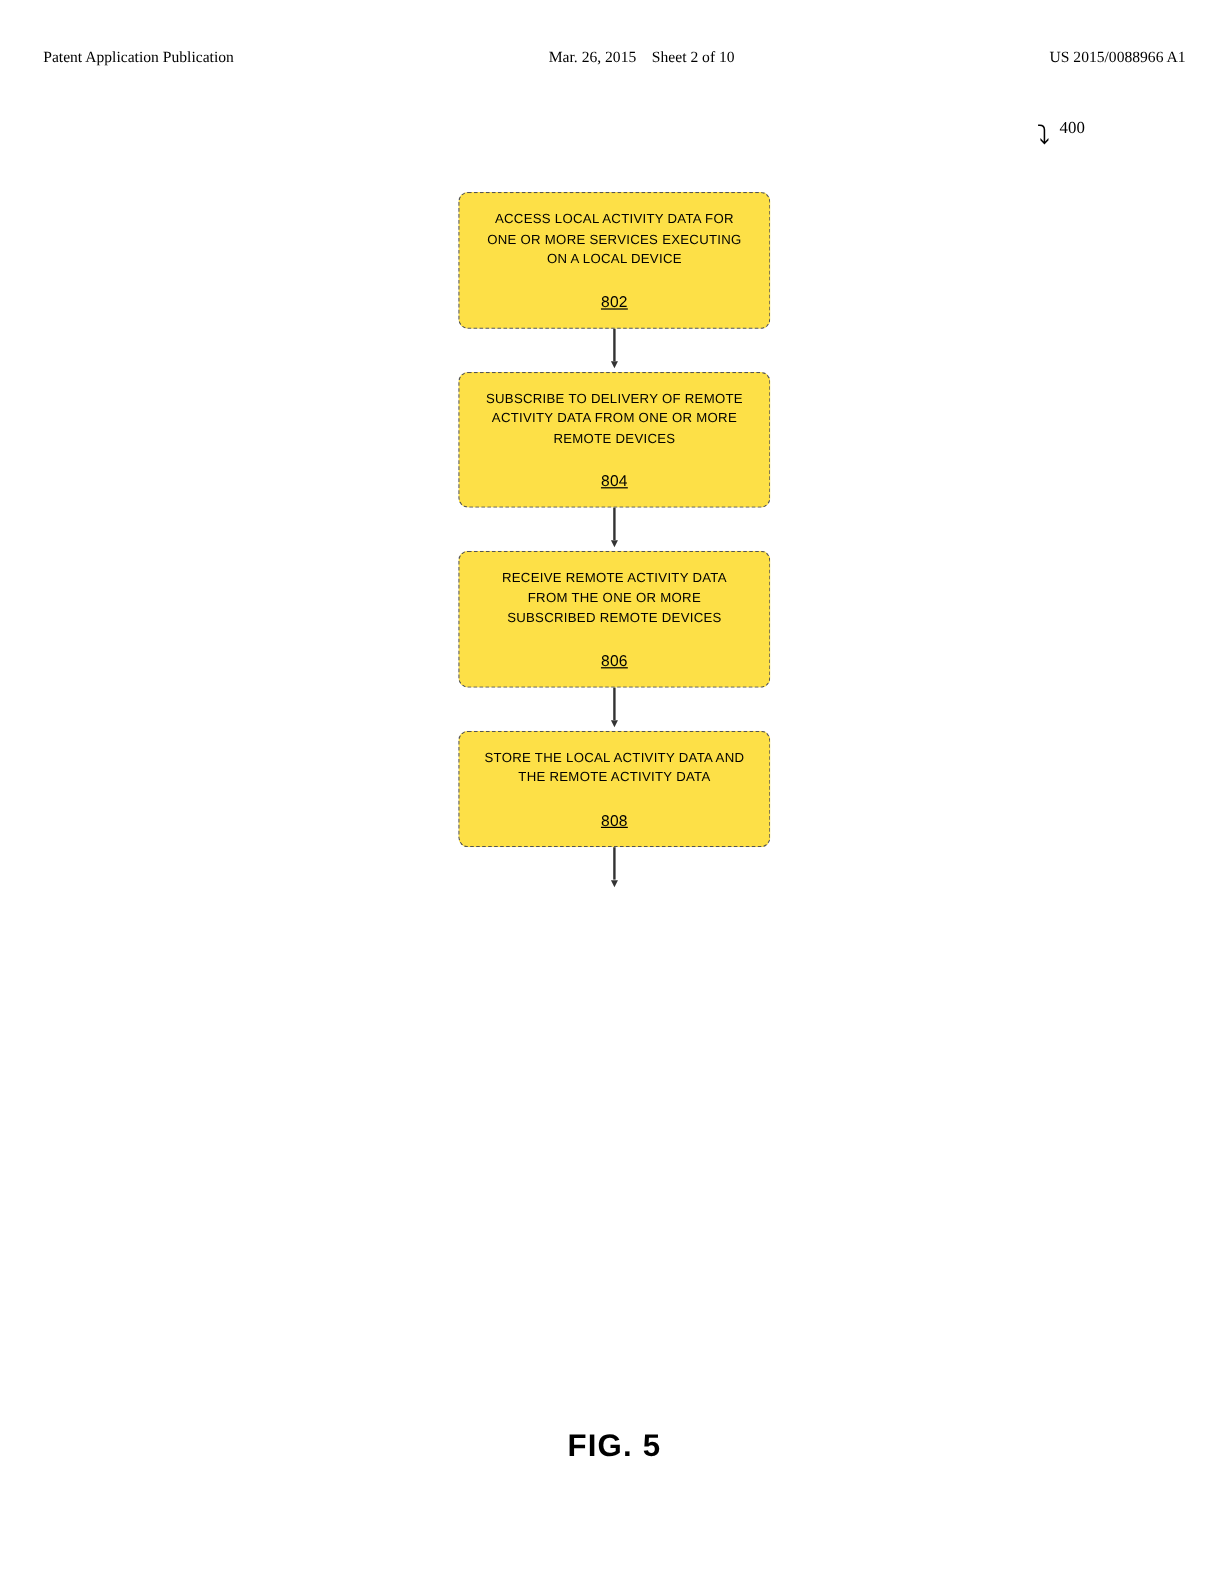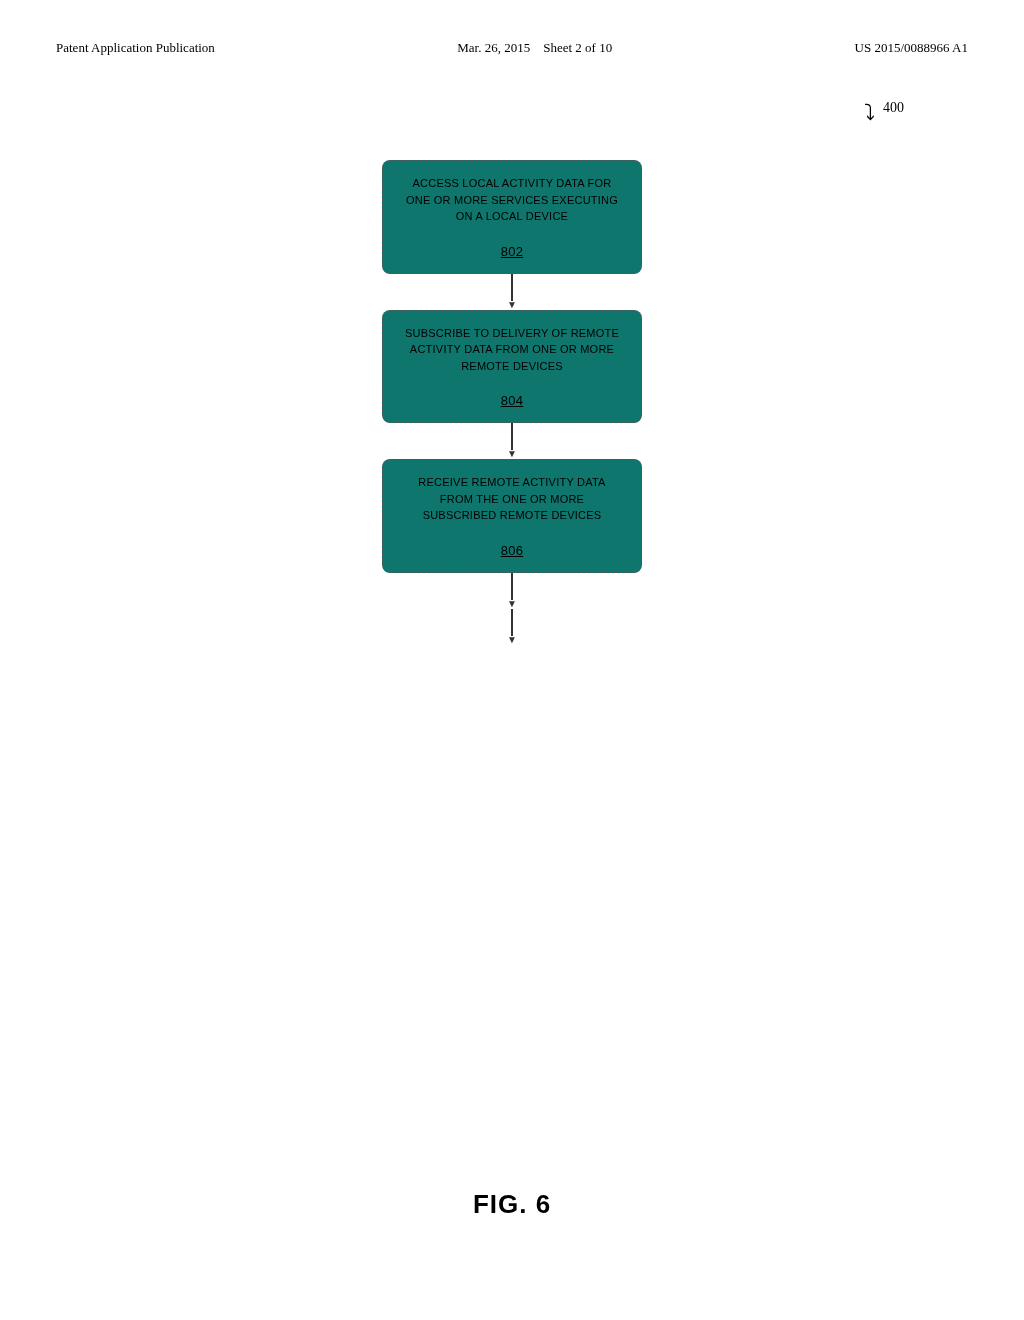--- a/index.html
+++ b/index.html
@@ -10,21 +10,21 @@
       background: #ffffff;
       font-family: 'Times New Roman', Times, serif;
       position: relative;
       overflow: hidden;
     }
 
     .page {
       width: 1024px;
       height: 1320px;
       position: relative;
-      padding: 40px 56px;
+      padding: 40px 36px;
     }
 
     
     .header {
       display: flex;
       justify-content: space-between;
       align-items: flex-start;
       margin-bottom: 20px;
       font-size: 13px;
     }
@@ -64,21 +64,21 @@
       width: 280px;
     }
 
     
     .flow-box {
       border: 1.5px dashed #555;
       border-radius: 8px;
       padding: 14px 20px;
       text-align: center;
       width: 260px;
-      background: #0f766e;
+      background: #fde047;
       font-size: 11.5px;
       font-family: Arial, sans-serif;
       text-transform: uppercase;
       letter-spacing: 0.02em;
     }
 
     .flow-box .box-text {
       line-height: 1.5;
       font-size: 11px;
     }
@@ -162,21 +162,25 @@
 
     <div class="flow-arrow"></div>
 
     <div class="flow-box">
       <span class="box-text">Receive remote activity data from the one or more subscribed remote devices</span>
       <span class="box-number">806</span>
     </div>
 
     <div class="flow-arrow"></div>
 
+    <div class="flow-box">
+      <span class="box-text">Store the local activity data and the remote activity data</span>
+      <span class="box-number">808</span>
+    </div>
 
     <div class="flow-arrow"></div>
 
 
   </div>
 
-  <div class="figure-label">FIG. 6</div>
+  <div class="figure-label">FIG. 5</div>
 
 </div>
 
 </body></html>

